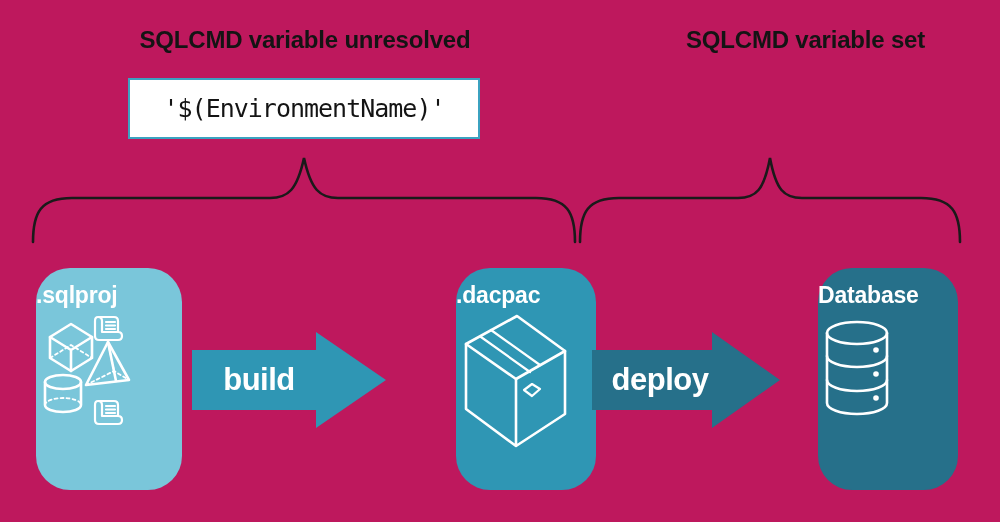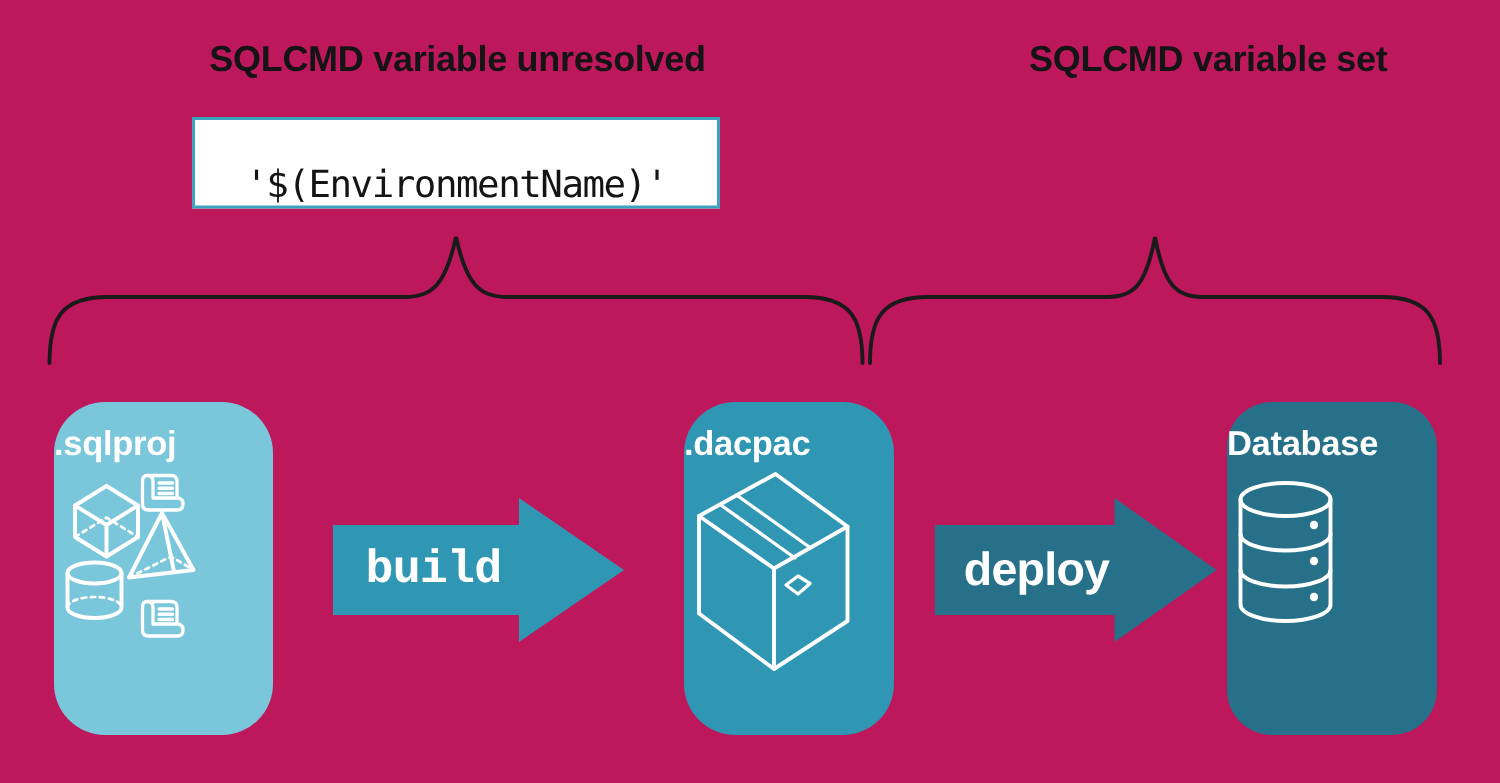--- a/index.html
+++ b/index.html
@@ -10,53 +10,53 @@
   
   .heading{
     position:absolute;font-weight:700;font-size:24px;color:#141414;
     text-align:center;letter-spacing:-0.2px;
   }
   .heading-left{left:110px;top:26px;width:390px;}
   .heading-right{left:620px;top:26px;width:305px;text-align:right;}
   
   .codebox{
     position:absolute;background:#ffffff;border:2.5px solid #3BA2C0;
-    display:flex;align-items:flex-end;justify-content:center;box-sizing:border-box;
+    display:flex;align-items:center;justify-content:center;box-sizing:border-box;
   }
   .codebox-left{left:128px;top:78px;width:352px;height:61px;}
   .codebox-right{left:666px;top:78px;width:207px;height:61px;}
   .codebox code{
     font-family:"DejaVu Sans Mono",monospace;font-size:25px;color:#141414;
     letter-spacing:-1px;white-space:nowrap;
   }
   
   .brace{position:absolute;}
   .brace-left{left:30px;top:150px;}
   .brace-right{left:576px;top:150px;}
   .brace path{fill:none;stroke:#1a1a1a;stroke-width:2.6;stroke-linecap:round;}
   
   .node{
     position:absolute;top:268px;height:222px;border-radius:34px;
     display:flex;flex-direction:column;box-sizing:border-box;
   }
   .node-sqlproj{left:36px;width:146px;background:#7AC6DA;}
   .node-dacpac{left:456px;width:140px;background:#2F96B4;}
-  .node-database{left:818px;width:140px;background:#26708A;border-radius:30px;}
+  .node-database{left:818px;width:140px;background:#26708A;}
   .node-label{
     margin-top:14px;font-weight:700;font-size:23px;color:#ffffff;letter-spacing:-0.2px;
   }
   .node-icon{margin-top:2px;}
   .node-icon .st{fill:none;stroke:#ffffff;stroke-width:2.6;stroke-linejoin:round;stroke-linecap:round;}
   .node-icon .dash{stroke-dasharray:3 3;stroke-width:1.8;}
   .node-icon .thin{stroke-width:2.2;}
   .node-icon .dot{fill:#ffffff;stroke:none;}
   
   .arrow{position:absolute;top:332px;height:96px;}
-  .arrow-build{left:222px;width:194px;font-family:Liberation Mono, monospace;}
-  .arrow-deploy{left:623px;width:188px;}
+  .arrow-build{left:192px;width:194px;}
+  .arrow-deploy{left:592px;width:188px;}
   .arrow svg{position:absolute;left:0;top:0;}
   .arrow-build polygon{fill:#2F96B4;}
   .arrow-deploy polygon{fill:#26708A;}
   .arrow-label{
     position:absolute;top:0;height:96px;display:flex;align-items:center;justify-content:center;
     font-weight:700;font-size:31px;color:#ffffff;letter-spacing:-0.5px;
   }
   .arrow-build .arrow-label{left:0;width:134px;}
   .arrow-deploy .arrow-label{left:0;width:136px;}
 </style>

